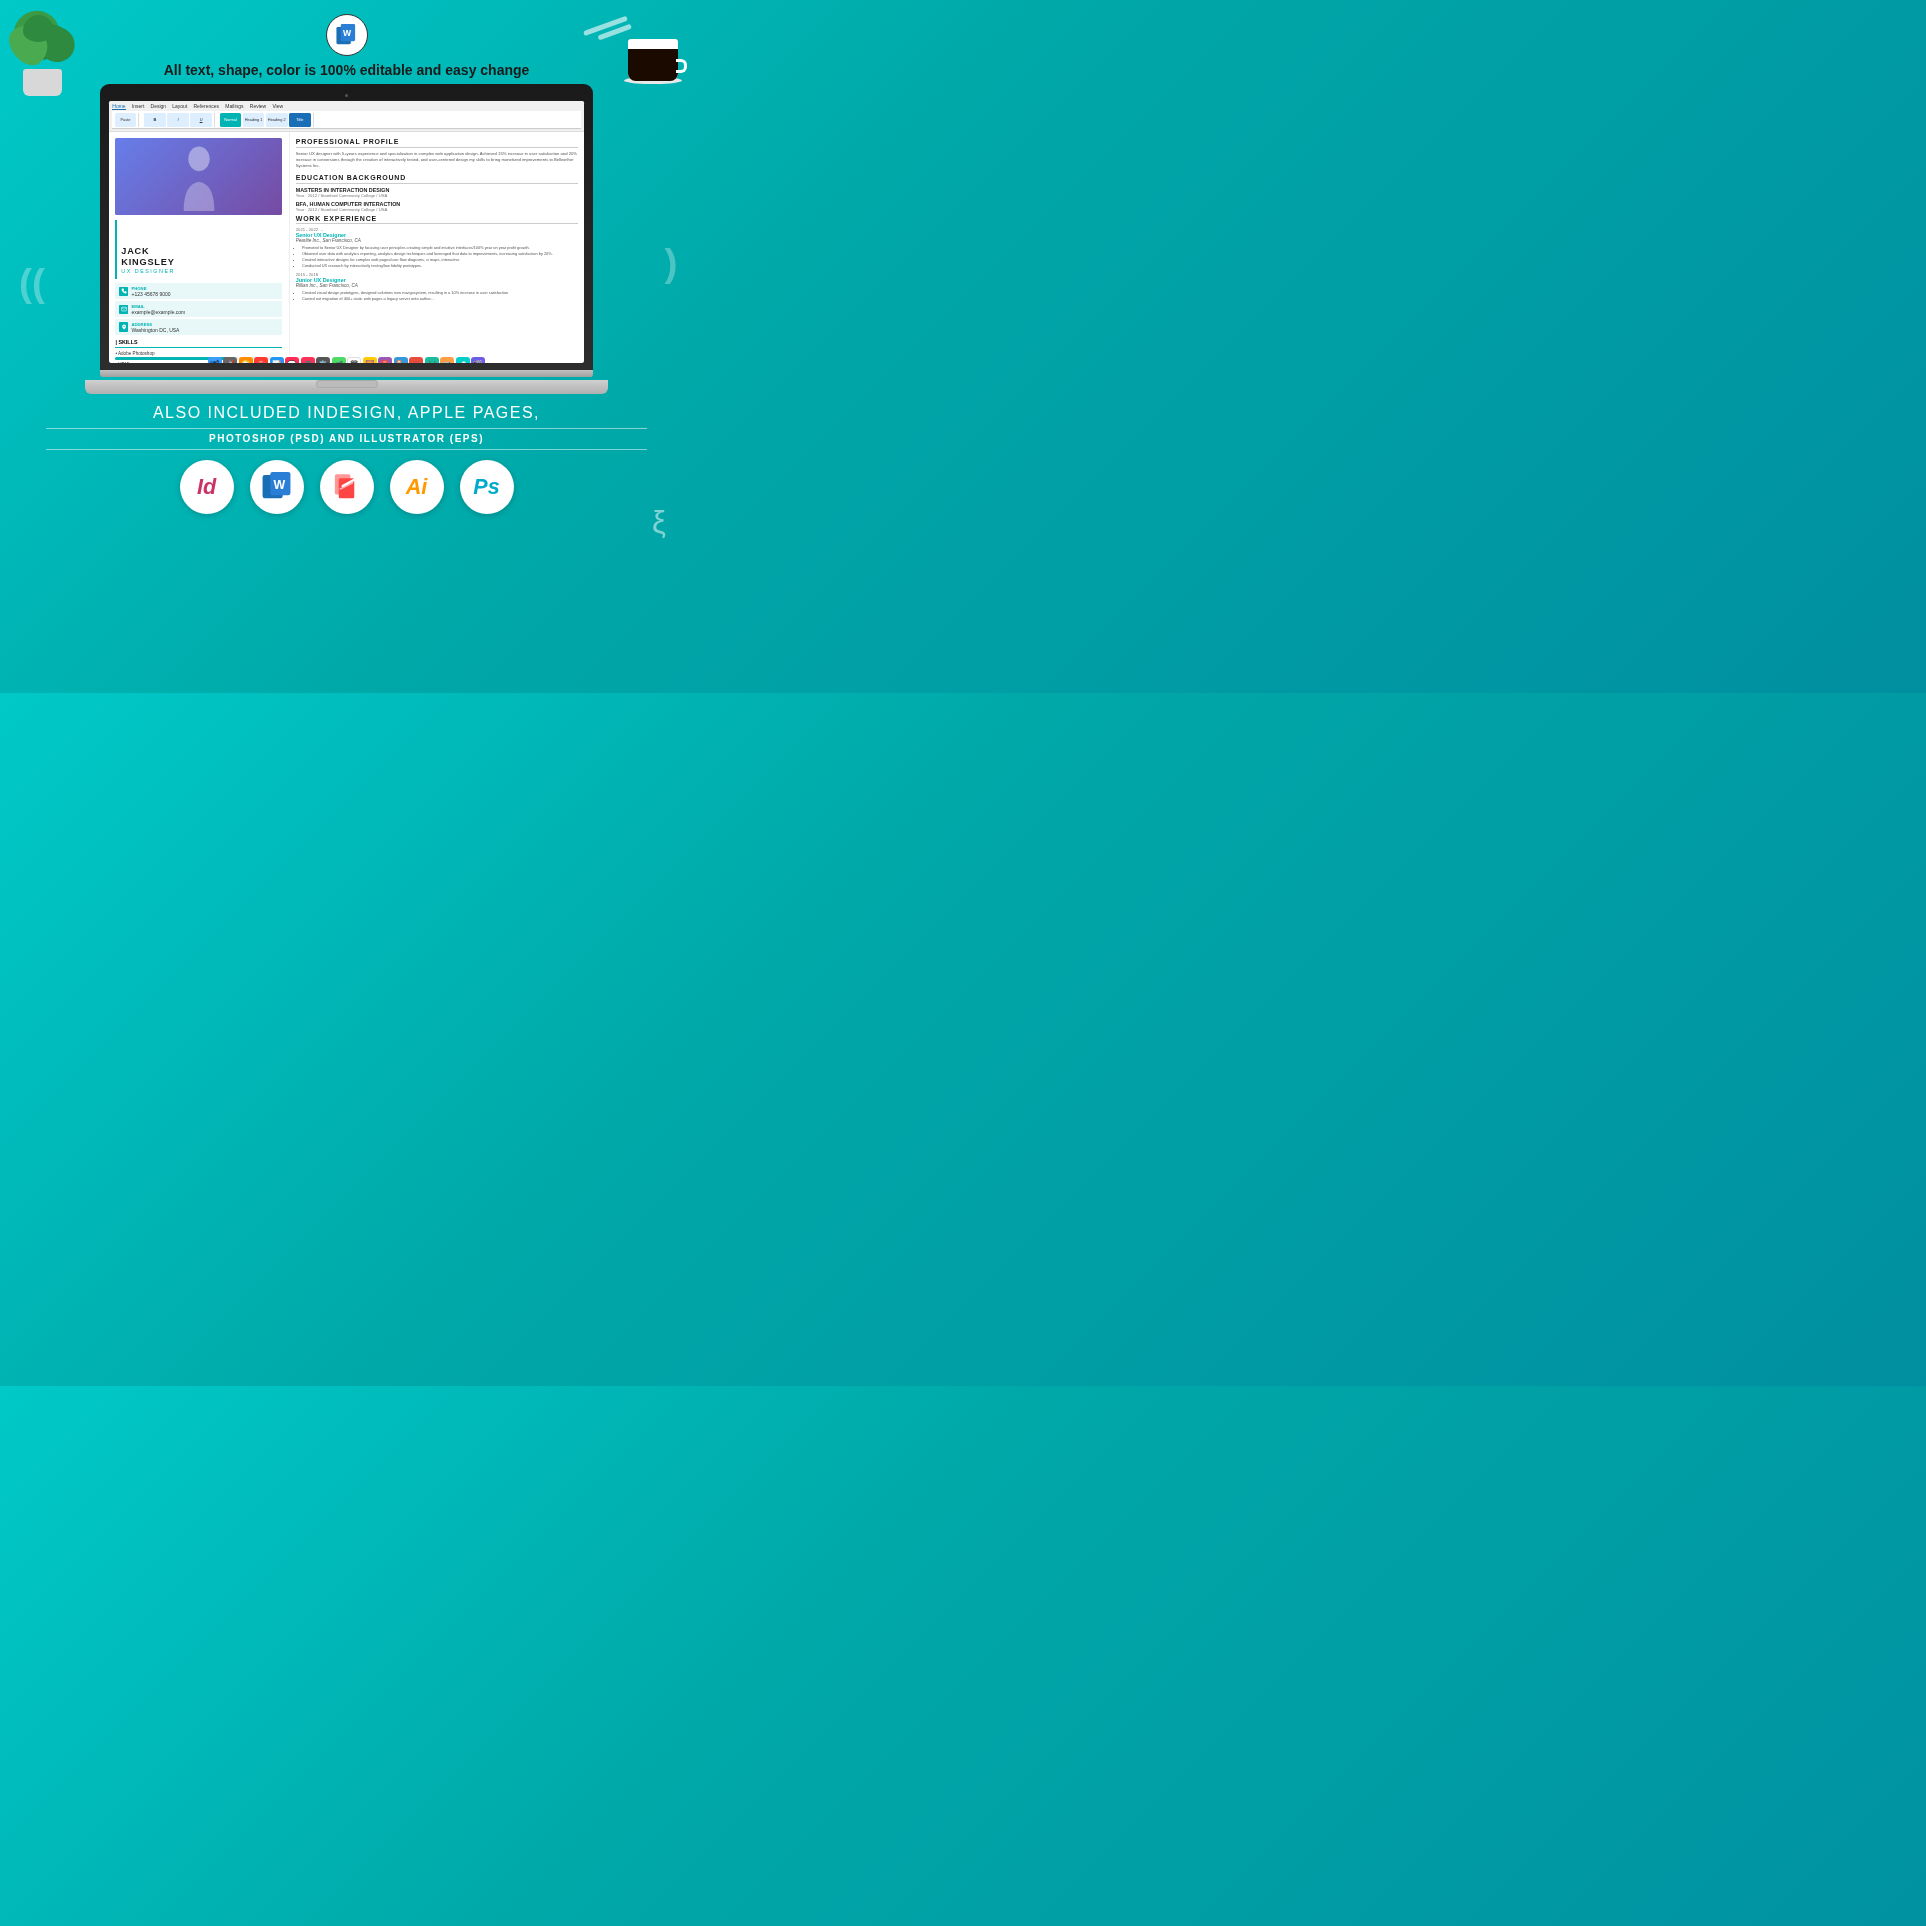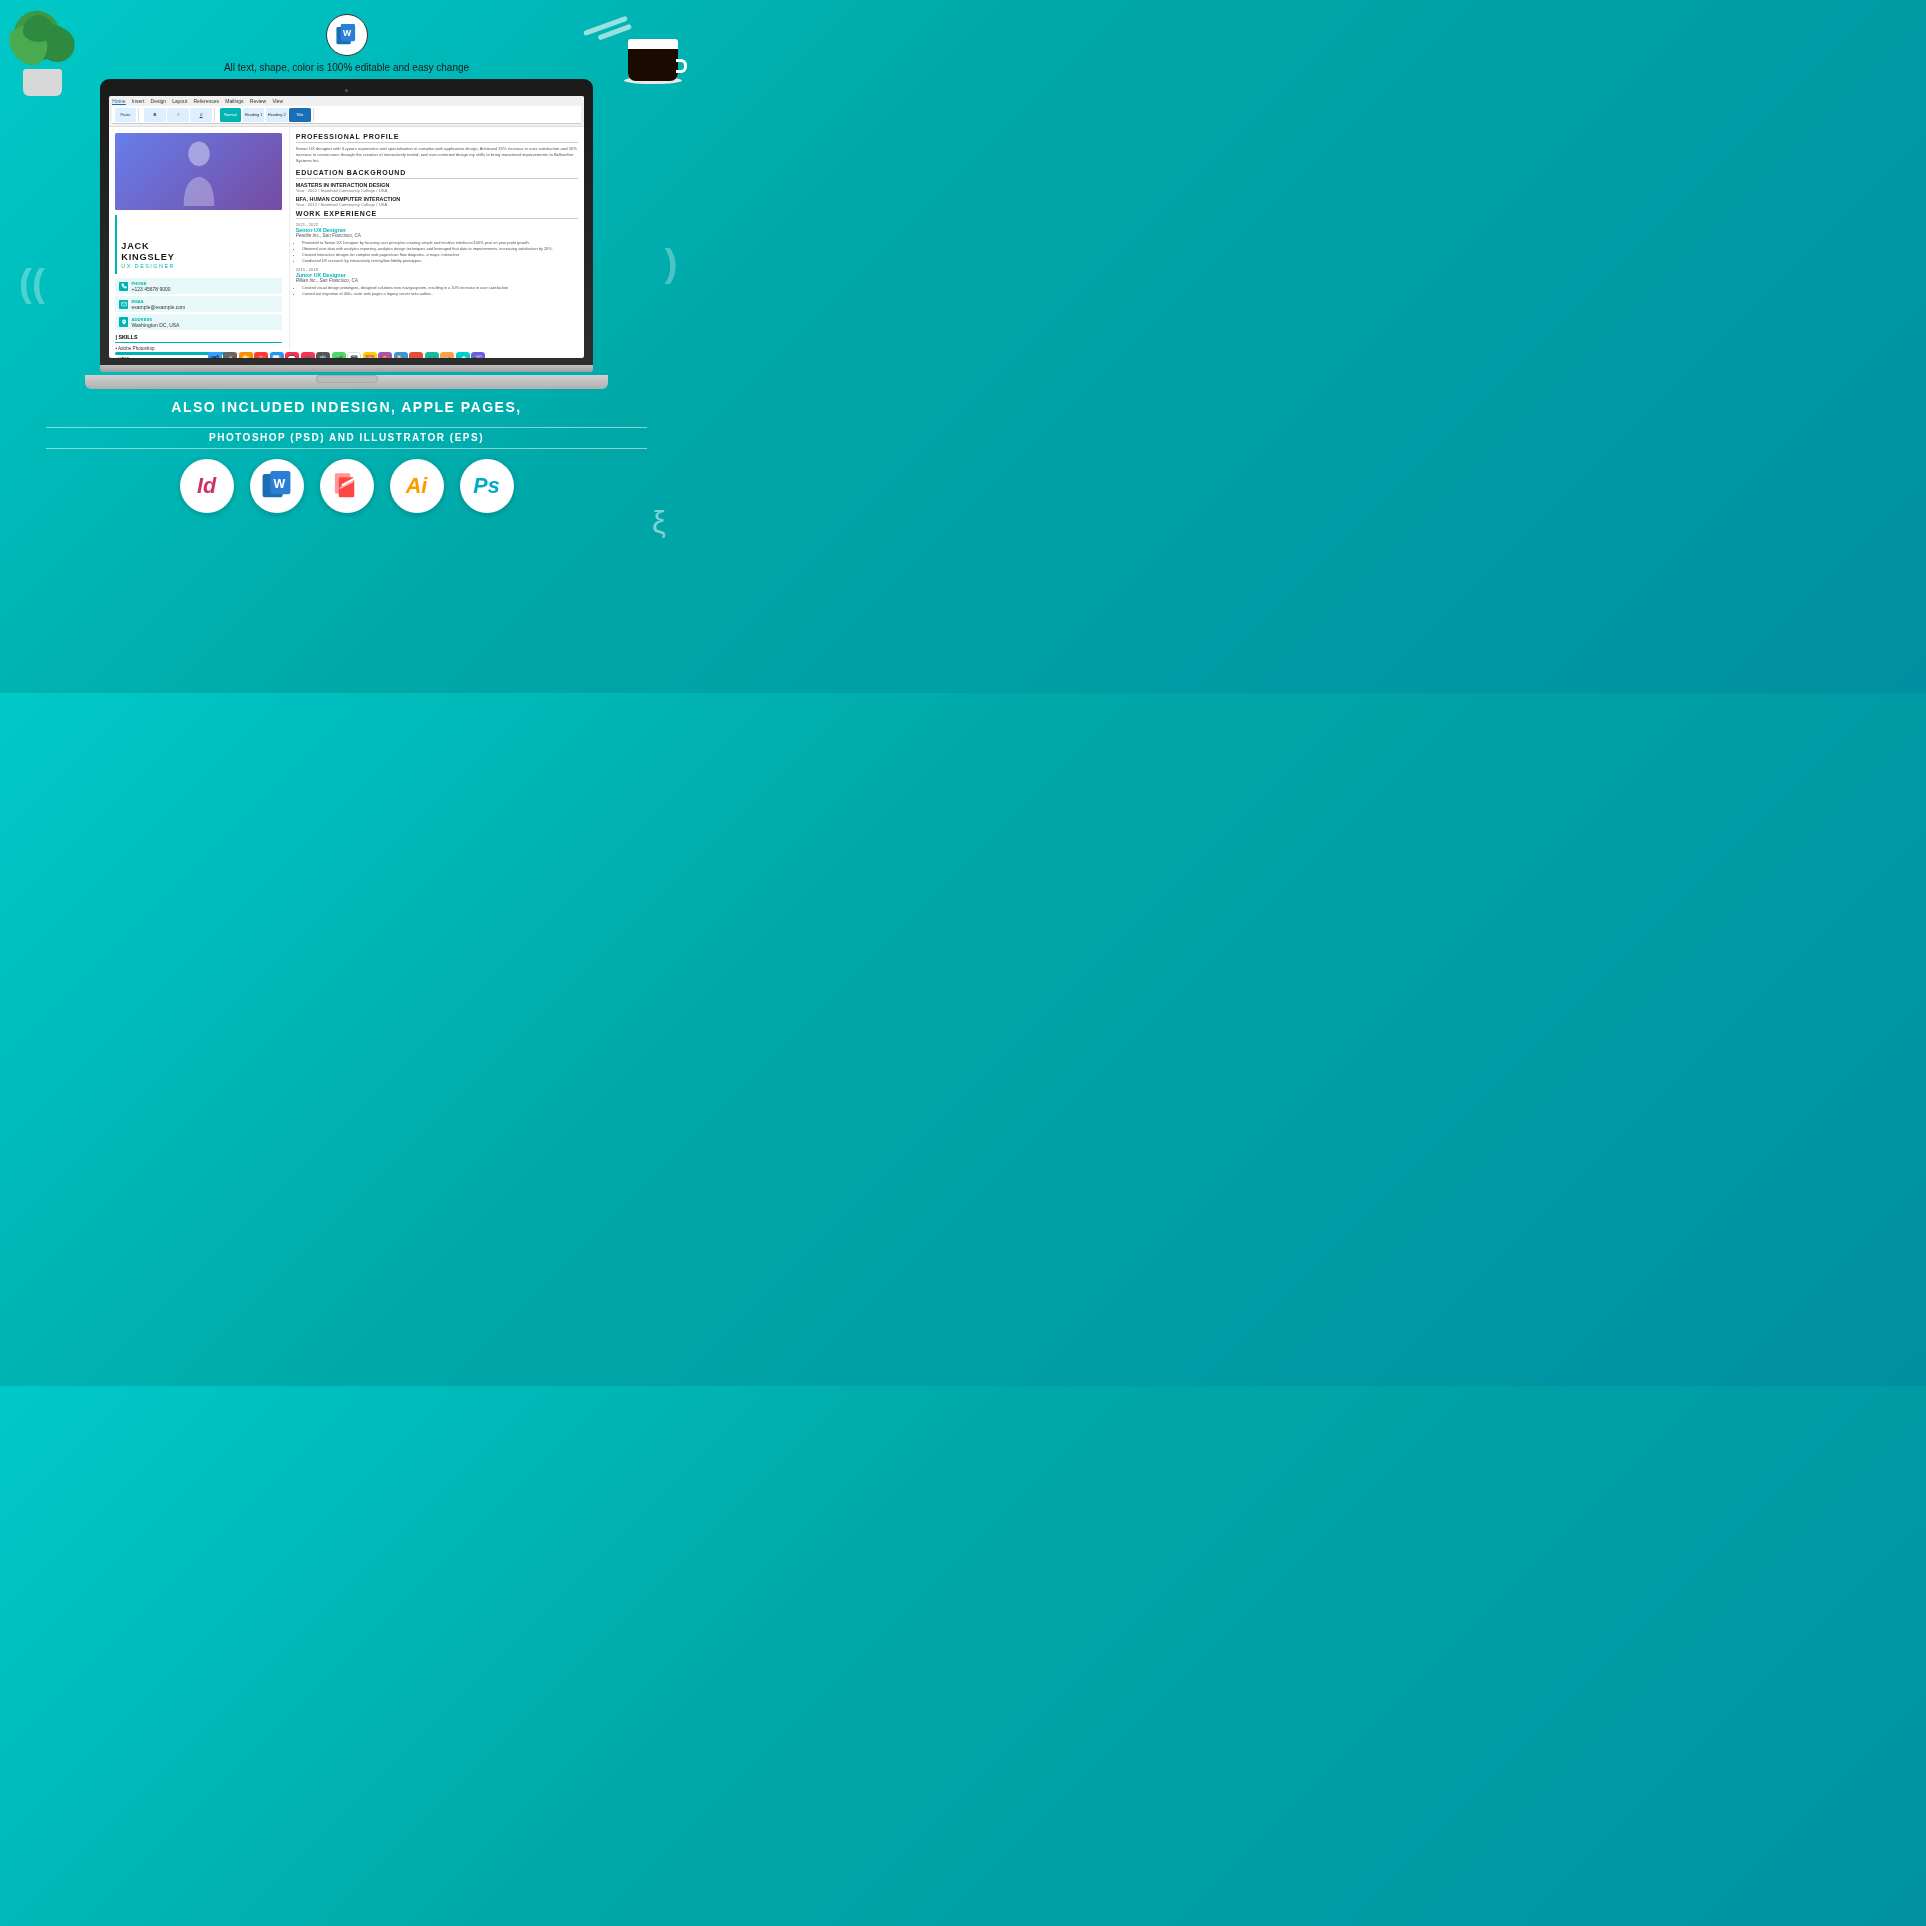--- a/index.html
+++ b/index.html
@@ -74,23 +74,23 @@
       justify-content: center;
       margin: 0 auto 6.2px;
     }
     .word-icon-circle svg {
       width: 23px;
       height: 23px;
     }
 
     .subtitle-text {
       color: #1a1a1a;
-      font-size: 10px;
+      font-size: 14px;
       margin-bottom: 3.1px;
-      font-weight: 400;
+      font-weight: 700;
     }
     .main-title {
       color: #0d2340;
       font-size: 20px;
       font-weight: 900;
       font-style: italic;
       letter-spacing: -0.4px;
     }
 
     
@@ -328,25 +328,25 @@
 
     
     .bottom-section {
       text-align: center;
       padding: 9.2px 15.4px 4.6px;
       position: relative;
       z-index: 2;
     }
     .included-text-1 {
       color: white;
-      font-size: 14px;
-      font-weight: 700;
+      font-size: 16px;
+      font-weight: 400;
       letter-spacing: 1.5px;
       text-transform: uppercase;
-      margin-bottom: 12px;
+      margin-bottom: 6px;
     }
     .divider-line {
       border: none;
       border-top: 0.8px solid rgba(255,255,255,0.5);
       margin: 4.6px 31px;
     }
     .included-text-2 {
       color: white;
       font-size: 10px;
       font-weight: 900;

